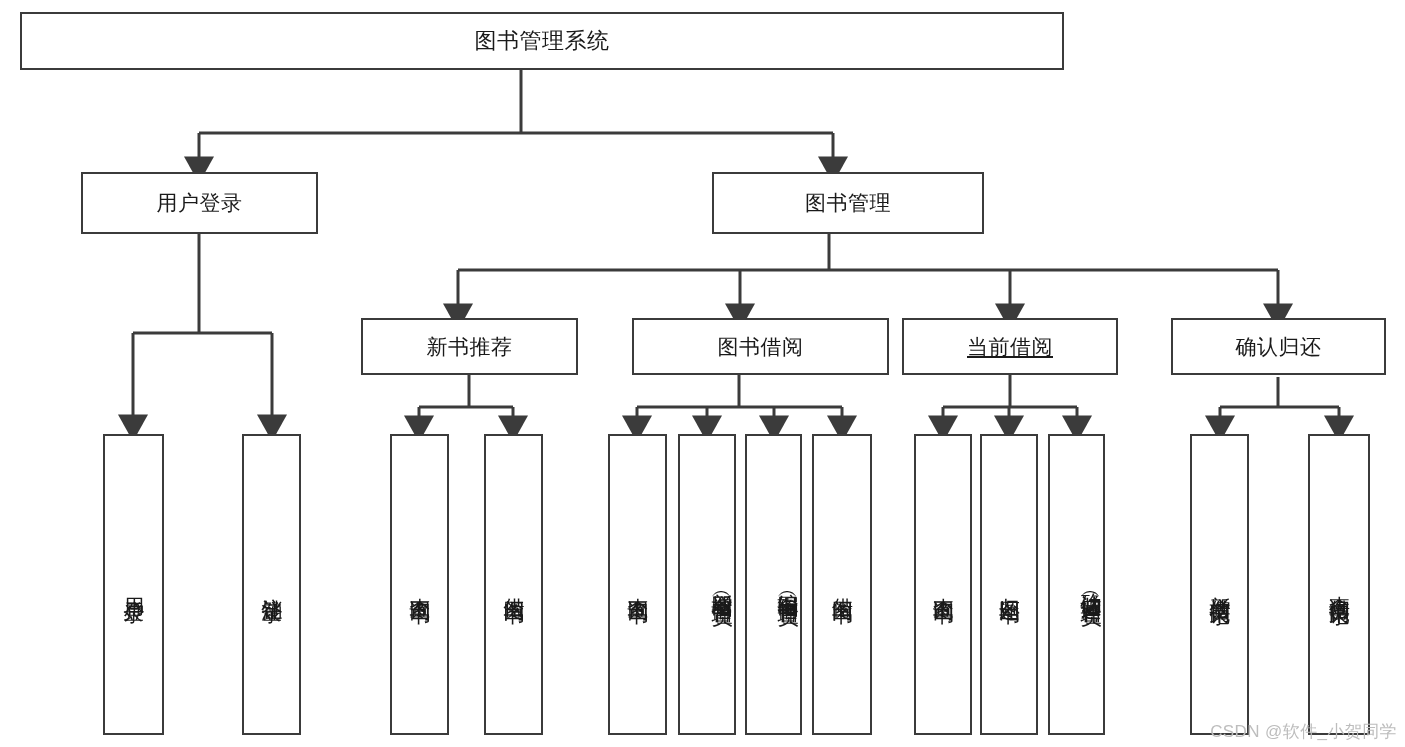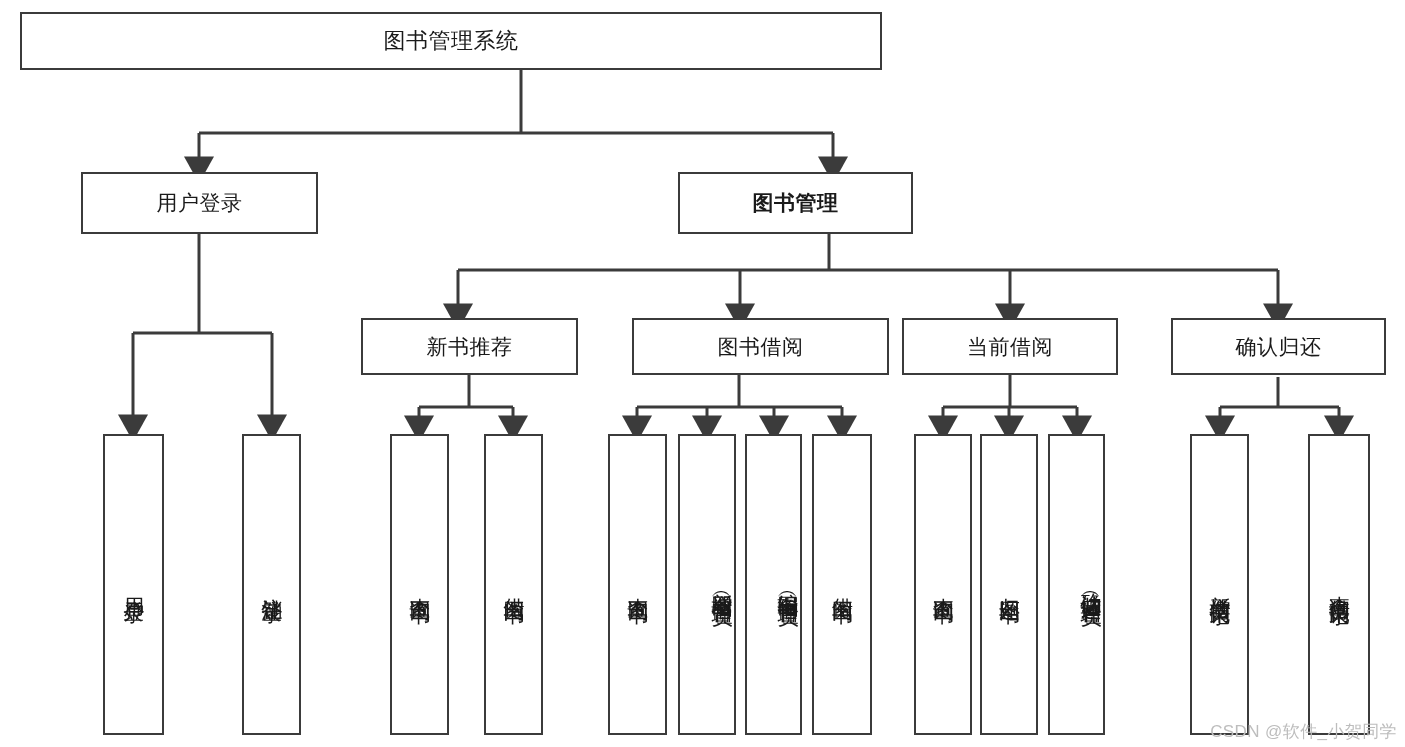--- a/index.html
+++ b/index.html
@@ -114,38 +114,38 @@
       <path d="M1009,407 L1009,419" marker-end="url(#arr)"></path>
       <path d="M1077,407 L1077,419" marker-end="url(#arr)"></path>
 
       <path d="M1278,377 L1278,407"></path>
       <path d="M1220,407 L1339,407"></path>
       <path d="M1220,407 L1220,419" marker-end="url(#arr)"></path>
       <path d="M1339,407 L1339,419" marker-end="url(#arr)"></path>
     </g>
   </svg>
 
-  <div class="node root" style="left:20px; top:12px; width:862px; height:58px;">
+  <div class="node root" style="left:20px; top:12px; width:1044px; height:58px;">
     <span>图书管理系统</span>
   </div>
 
   <div class="node h" style="left:81px; top:172px; width:237px; height:62px;">
     <span>用户登录</span>
   </div>
-  <div class="node h" style="left:678px; top:172px; width:235px; height:62px;font-weight:bold;">
+  <div class="node h" style="left:712px; top:172px; width:272px; height:62px;">
     <span>图书管理</span>
   </div>
 
   <div class="node h" style="left:361px; top:318px; width:217px; height:57px;">
     <span>新书推荐</span>
   </div>
   <div class="node h" style="left:632px; top:318px; width:257px; height:57px;">
     <span>图书借阅</span>
   </div>
-  <div class="node h" style="left:902px; top:318px; width:216px; height:57px;">
+  <div class="node h" style="left:902px; top:318px; width:216px; height:57px;text-decoration:underline;">
     <span>当前借阅</span>
   </div>
   <div class="node h" style="left:1171px; top:318px; width:215px; height:57px;">
     <span>确认归还</span>
   </div>
 
   <div class="node v tall" style="left:103px; top:434px; width:61px; height:301px;">
     <span>用户登录</span>
   </div>
   <div class="node v tall" style="left:242px; top:434px; width:59px; height:301px;">

